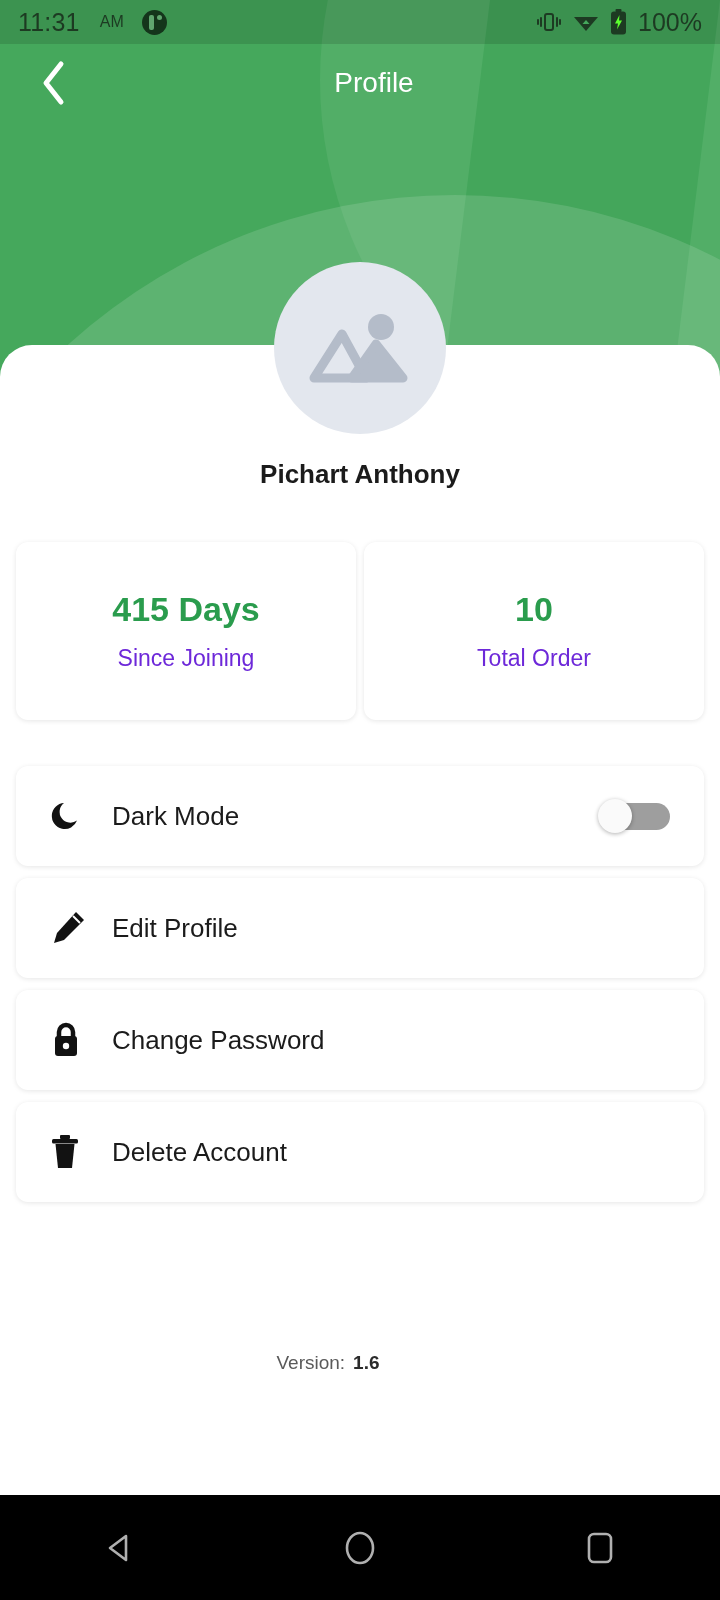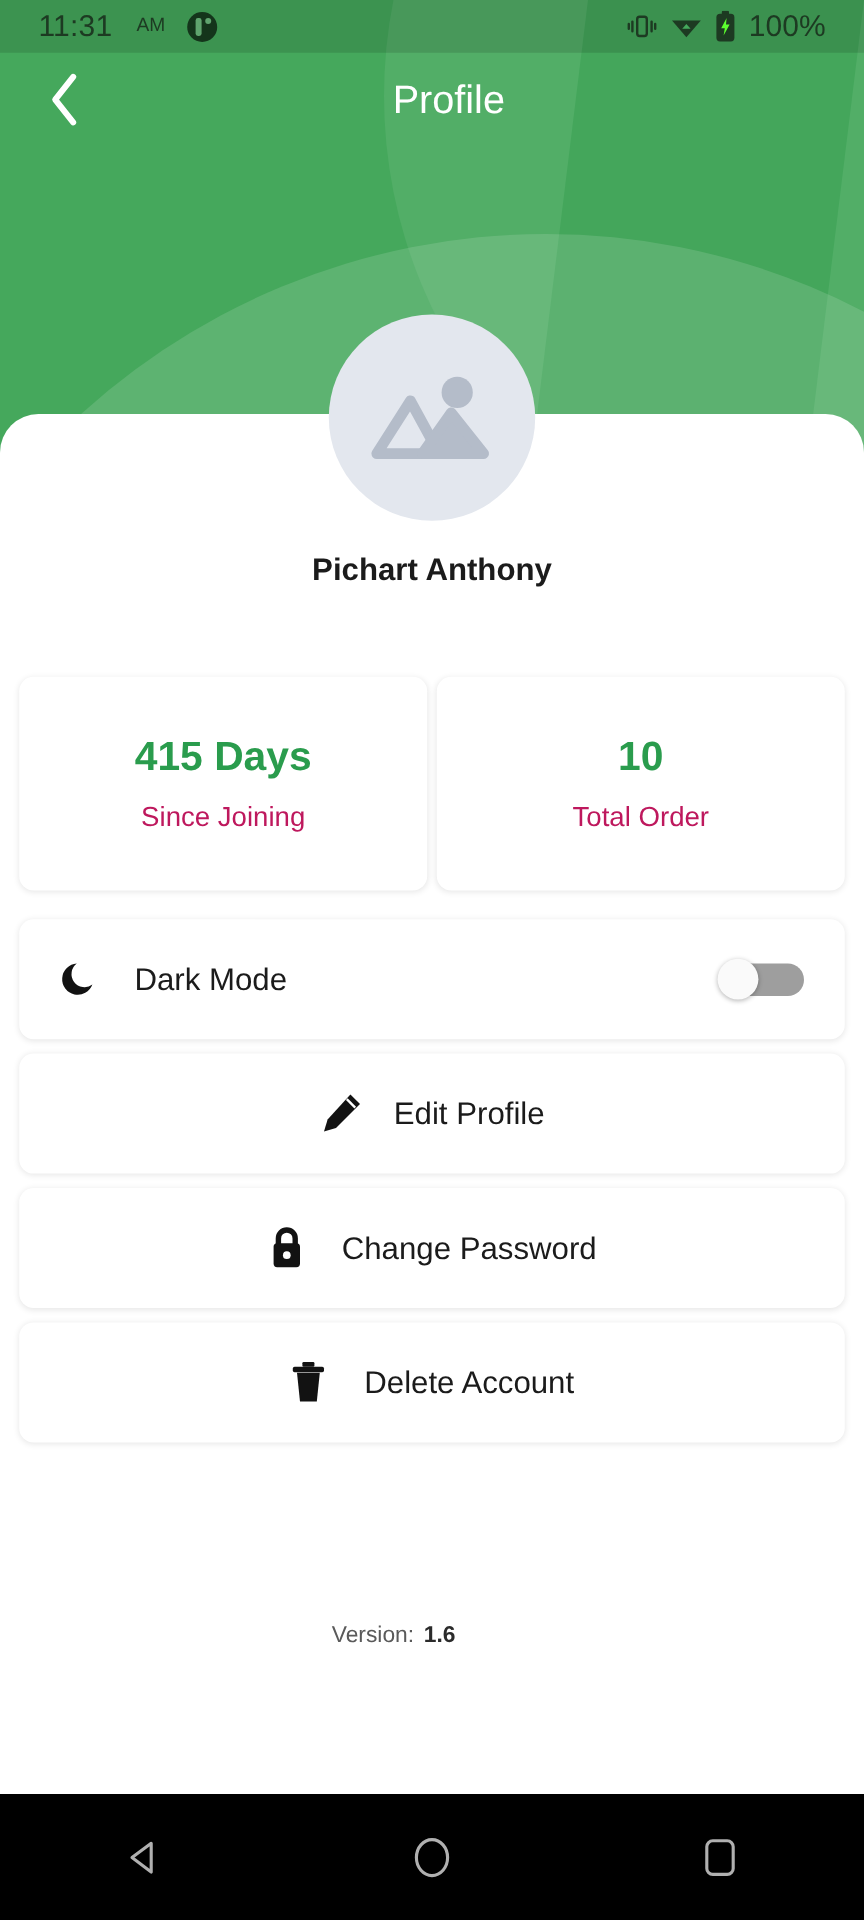--- a/index.html
+++ b/index.html
@@ -37,21 +37,21 @@
     width:820px; height:820px;
     border-radius:50%;
     background:rgba(255,255,255,0.07);
   }
 
   
   .statusbar {
     position:absolute; top:0; left:0; width:720px; height:44px;
     background:rgba(0,0,0,0.12);
     display:flex; align-items:center;
-    padding:0 32px;
+    padding:0 18px;
     z-index:6;
   }
   .sb-left { display:flex; align-items:center; gap:6px; }
   .sb-time { color:#1d3a22; font-size:25px; letter-spacing:.2px; }
   .sb-ampm { color:#1d3a22; font-size:16px; margin-left:14px; }
   .sb-appicon {
     width:25px; height:25px; border-radius:50%;
     background:#14351b; margin-left:12px; position:relative;
   }
   .sb-appicon::before{
@@ -71,21 +71,21 @@
     position:absolute; top:44px; left:0; width:720px; height:78px;
     display:flex; align-items:center; z-index:6;
   }
   .back-btn {
     width:62px; height:62px; margin-left:22px;
     display:flex; align-items:center; justify-content:center;
     cursor:pointer;
   }
   .appbar-title {
     position:absolute; left:0; right:0; text-align:center;
-    color:#ffffff; font-size:33px; font-weight:400;
+    color:#ffffff; font-size:28px; font-weight:400;
     pointer-events:none;
     padding-left:28px;
   }
 
   
   .sheet {
     position:absolute; top:345px; left:0; width:720px; height:1150px;
     background:#ffffff;
     border-top-left-radius:32px; border-top-right-radius:32px;
     z-index:3;
@@ -102,44 +102,43 @@
 
   
   .username {
     position:absolute; top:459px; left:0; width:720px;
     text-align:center; font-size:26px; font-weight:bold; color:#1b1b1b;
     z-index:5;
   }
 
   
   .stats {
-    position:absolute; top:564px; left:16px; width:688px;
+    position:absolute; top:542px; left:16px; width:688px;
     display:flex; gap:8px; z-index:5;
   }
   .stat-card {
     flex:1; height:178px; background:#ffffff;
     border-radius:12px;
     box-shadow:0 1px 5px rgba(0,0,0,0.10);
     display:flex; flex-direction:column;
     align-items:center; justify-content:center; gap:16px;
   }
   .stat-value { font-size:34px; font-weight:bold; color:#2a9c4d; }
-  .stat-label { font-size:23px; color:#be185d;text-align:center; }
+  .stat-label { font-size:23px; color:#6d28d9;text-align:center; }
 
   
   .menu { position:absolute; top:766px; left:16px; width:688px; z-index:5; }
   .menu-item {
     height:100px; background:#ffffff;
     border-radius:12px;
     box-shadow:0 1px 5px rgba(0,0,0,0.10);
     margin-bottom:12px;
     display:flex; align-items:center;
     padding:0 34px;
     cursor:pointer;
-    justify-content:center;
   }
   .mi-icon { width:44px; display:flex; align-items:center; justify-content:flex-start; }
   .mi-label { font-size:26px; color:#1b1b1b; margin-left:18px; }
 
   
   .toggle { margin-left:auto; width:72px; height:34px; position:relative; cursor:pointer; }
   .toggle .track {
     position:absolute; right:0; top:4px;
     width:60px; height:27px; border-radius:14px;
   }

